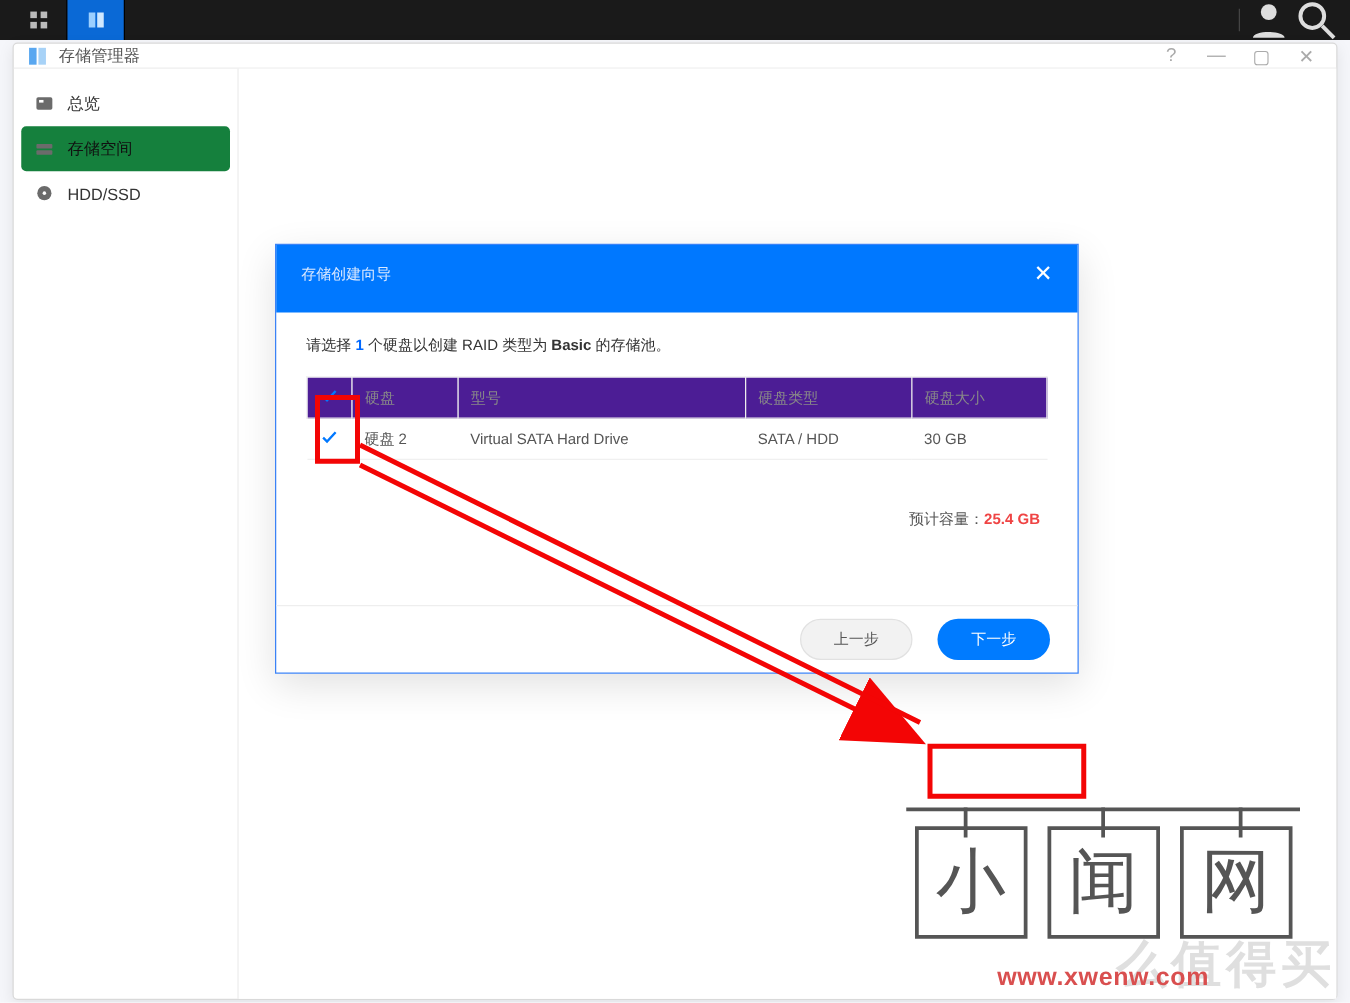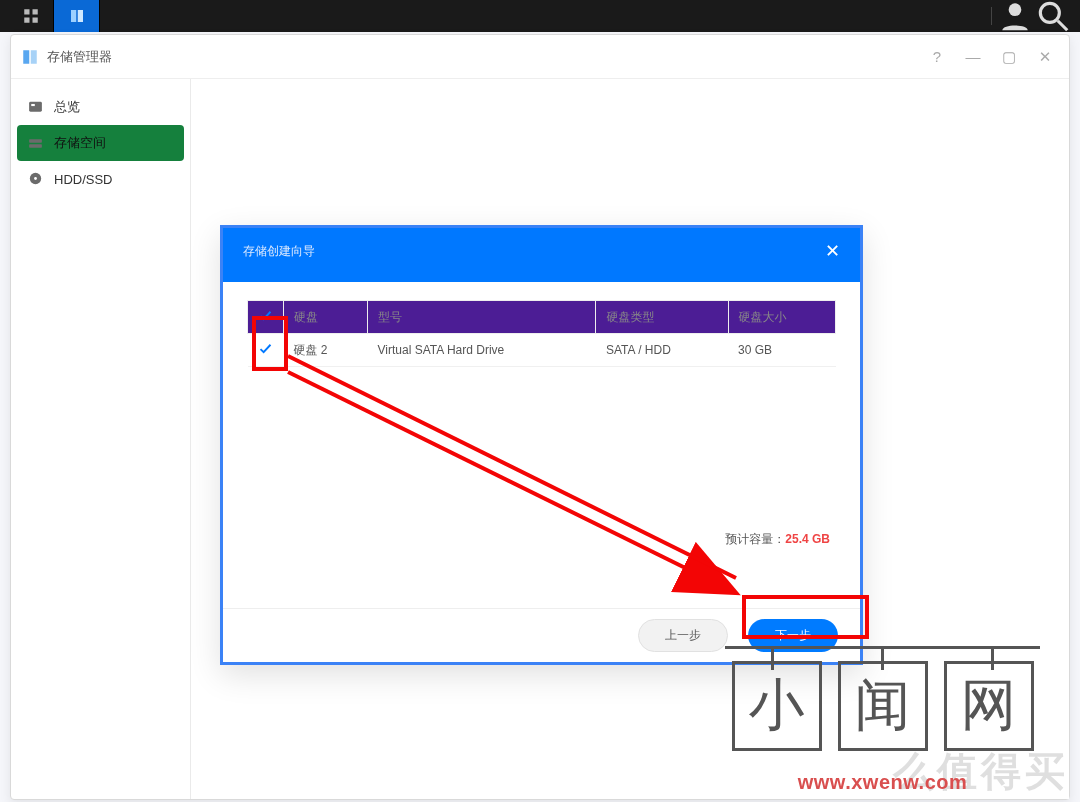--- a/index.html
+++ b/index.html
@@ -25,44 +25,44 @@
     .taskbar .sep-v{width:1px;height:18px;background:#444;margin:0 4px;}
 
     
     .win{
       position:absolute;left:10px;top:34px;width:1060px;height:766px;
       background:#fff;border:1px solid #d9d9d9;border-radius:4px;
       box-shadow:0 4px 12px rgba(0,0,0,.08);
       display:flex;flex-direction:column;
     }
     .win-titlebar{
-      height:44px;display:flex;align-items:center;padding:0 10px;
+      height:20px;display:flex;align-items:center;padding:0 10px;
       gap:8px;border-bottom:1px solid #eee;color:#555;
     }
     .win-titlebar .app-ico{width:18px;height:18px;display:inline-block;}
     .win-titlebar .spacer{flex:1;}
     .wtb-icon{width:28px;height:28px;display:flex;align-items:center;justify-content:center;color:#aaa;font-size:15px;}
     
     .win-body{flex:1;display:flex;min-height:0;}
     .sidebar{
       width:180px;border-right:1px solid #eaeaea;padding:10px 6px;
     }
     .side-item{
       display:flex;align-items:flex-end;gap:10px;padding:9px 10px;
       border-radius:4px;color:#333;cursor:pointer;font-size:13px;
     }
     .side-item.active{background:#15803d;color:#111;font-weight:500;}
     .side-item svg{width:17px;height:17px;flex:0 0 17px;fill:#6b6b6b;}
     .main{flex:1;position:relative;background:#fff;}
 
     
     .wizard{
-      position:absolute;left:220px;top:195px;width:643px;height:440px;
-      background:#fff;border:3px solid #3b82f6;z-index:5;
-      display:flex;flex-direction:column;box-shadow:0 10px 30px rgba(0,0,0,.12);margin-top:30px;
+      position:absolute;left:220px;top:195px;width:643px;height:344px;
+      background:#fff;border:1px solid #3b82f6;z-index:5;
+      display:flex;flex-direction:column;box-shadow:0 10px 30px rgba(0,0,0,.12);
     }
     .wz-hdr{
       background:#0078ff;color:#fff;padding:12px 20px 20px;
     }
     .wz-hdr .wz-top{display:flex;align-items:center;font-size:12px;color:#dbe9ff;}
     .wz-hdr .wz-top .sp{flex:1;}
     .wz-hdr .wz-close{color:#fff;font-size:18px;cursor:pointer;}
     .wz-hdr .wz-title{font-size:15px;font-weight:bold;margin-top:14px;padding-left:24px;}
     .wz-body{flex:1;padding:18px 24px 0;position:relative;}
     .wz-instr{font-size:12px;color:#333;margin-bottom:16px;}
@@ -193,20 +193,23 @@
 <div class="wizard">
   <div class="wz-hdr">
     <div class="wz-top">
       <span>存储创建向导</span>
       <span class="sp"></span>
       <span class="wz-close">✕</span>
     </div>
   </div>
 
   <div class="wz-body">
+    <div class="wz-instr">
+      <span>请选择 </span><span class="num">1</span><span> 个硬盘以创建 RAID 类型为 </span><span class="bold">Basic</span><span> 的存储池。</span>
+    </div>
 
     <table class="tbl">
       <thead>
         <tr>
           <th class="chk-col">
             <span class="chk">
                 <svg viewBox="0 0 24 24">
                   <polyline points="4 13 9 18 20 6"></polyline>
                 </svg>
               </span>

